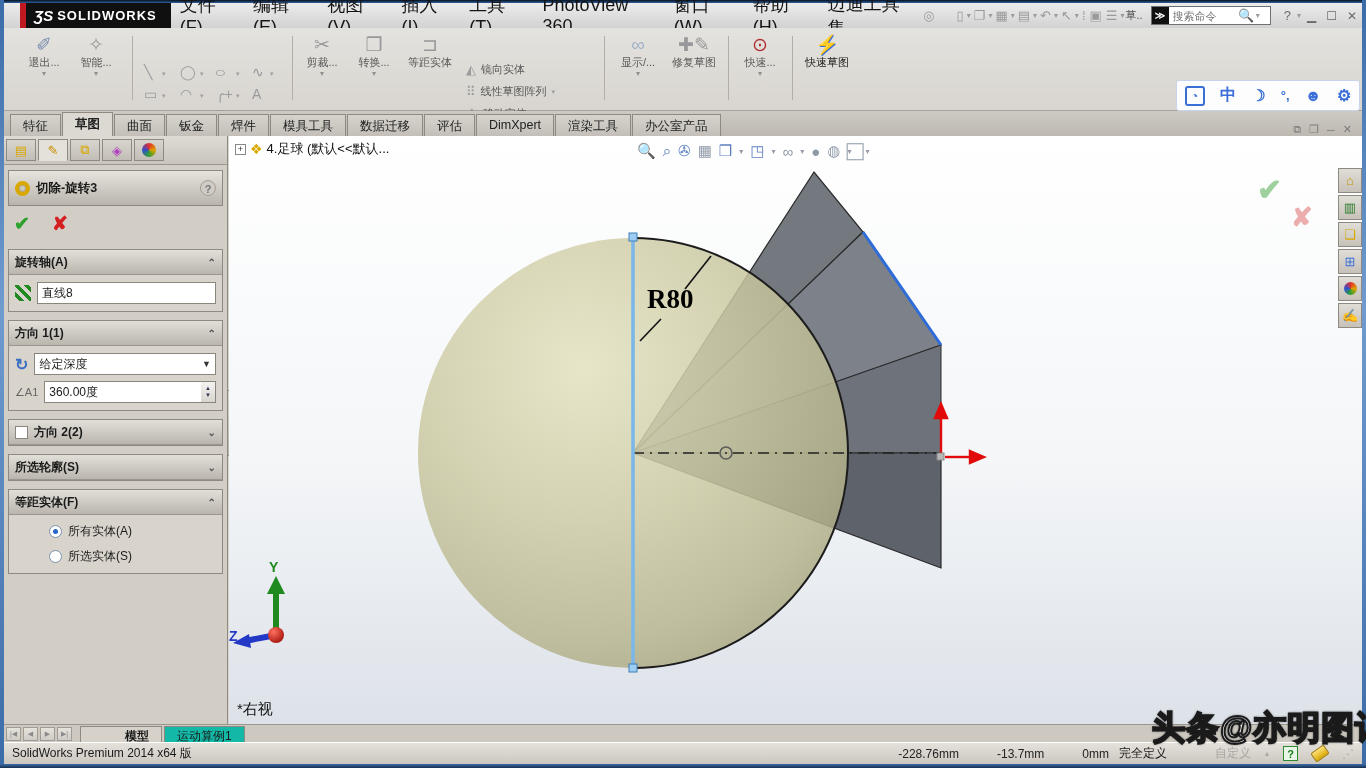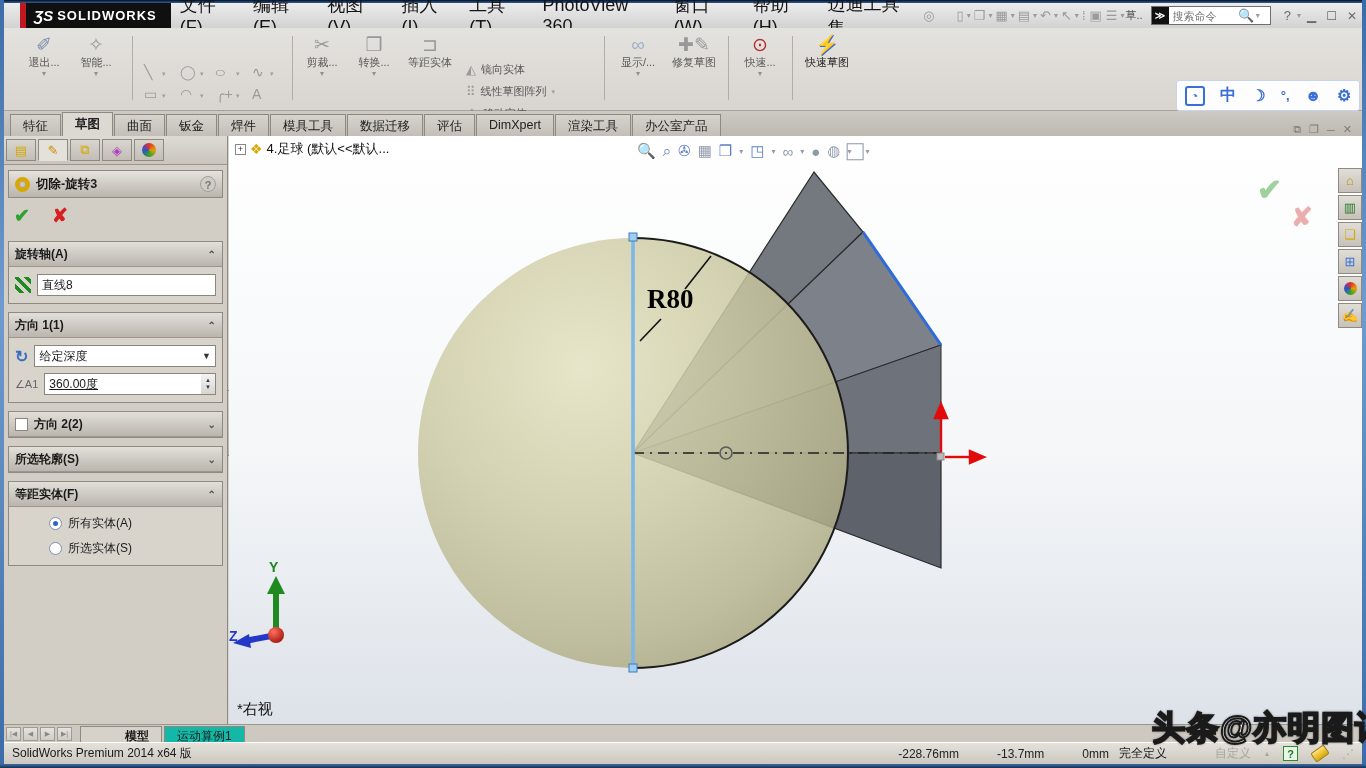--- a/index.html
+++ b/index.html
@@ -44,21 +44,21 @@
   .tabrow { left:4px; top:111px; width:1358px; height:25px; background:linear-gradient(#cdcac4,#bdb9b1); display:flex; align-items:flex-end; padding-left:6px; }
   .rtab { height:22px; padding:3px 12px 0; font-size:12.5px; color:#222; background:linear-gradient(#d6d3cd,#c3bfb8); border:1px solid #8e8a82; border-bottom:none; margin-right:1px; }
   .rtab.active { background:#dcd9d3; font-weight:bold; height:24px; position:relative; z-index:2; }
   .docbtn { color:#7c7c7c; font-size:11px; padding:0 4px; }
 
   
   .lpanel { left:4px; top:136px; width:224px; height:588px; background:#d2cec6; border-right:1px solid #8e8a82; }
   .pm-tabs { display:flex; gap:2px; padding:3px 2px; border-bottom:1px solid #9b968e; background:linear-gradient(#dedbd5,#c9c5bd); }
   .pm-tab { width:30px; height:22px; border:1px solid #8e8a82; background:linear-gradient(#d8d5cf,#c2beb6); display:flex; align-items:center; justify-content:center; font-size:13px; }
   .pm-tab.active { background:#e4e1db; border-bottom-color:#e4e1db; }
-  .pm-header { margin:5px 4px 0; height:28px; border:1px solid #8e8a82; background:linear-gradient(#e6e3dd,#b9b5ad); display:flex; align-items:center; padding:0 6px; font-weight:bold; font-size:12.5px; }
+  .pm-header { margin:5px 4px 0; height:36px; border:1px solid #8e8a82; background:linear-gradient(#e6e3dd,#b9b5ad); display:flex; align-items:center; padding:0 6px; font-weight:bold; font-size:12.5px; }
   .pm-help { margin-left:auto; width:16px; height:16px; border-radius:8px; background:#cfccc6; color:#777; text-align:center; line-height:16px; font-size:11px; border:1px solid #a39f97; }
   .torus { width:15px; height:15px; border-radius:50%; border:4.5px solid #d9a800; background:transparent; margin-right:6px; box-shadow:inset 0 0 2px #7a5c00; }
   .okrow { padding:6px 10px; display:flex; gap:22px; }
   .ok { color:#2ea12e; font-size:19px; font-weight:bold; }
   .no { color:#d42020; font-size:19px; font-weight:bold; }
   .sect { margin:8px 4px 0; border:1px solid #8e8a82; background:#d8d4cc; }
   .sect-h { height:21px; background:linear-gradient(#e2dfd9,#bab6ae); display:flex; align-items:center; padding:12px 6px; font-weight:bold; font-size:12px; border-bottom:1px solid #9b968e; }
   .chev { margin-left:auto; color:#555; font-size:10px; }
   .sect-b { padding:7px 6px; }
   .frow { display:flex; align-items:center; gap:6px; margin-bottom:6px; }
@@ -333,21 +333,21 @@
       <div class="sect-b">
         <div class="frow">
           <span class="rot-ico">↻</span>
           <div class="field">
             <span>给定深度</span>
             <span class="combo-arrow">▼</span>
           </div>
         </div>
         <div class="frow">
           <span class="ang-ico">∠A1</span>
-          <div class="field" style="border-right:none;text-decoration:underline;">
+          <div class="field" style="border-right:none;">
               <span>360.00度</span>
             </div>
           <div class="spin" style="margin-left:-6px;">
               <span>▲</span>
               <span>▼</span>
             </div>
         </div>
       </div>
     </div>
 

